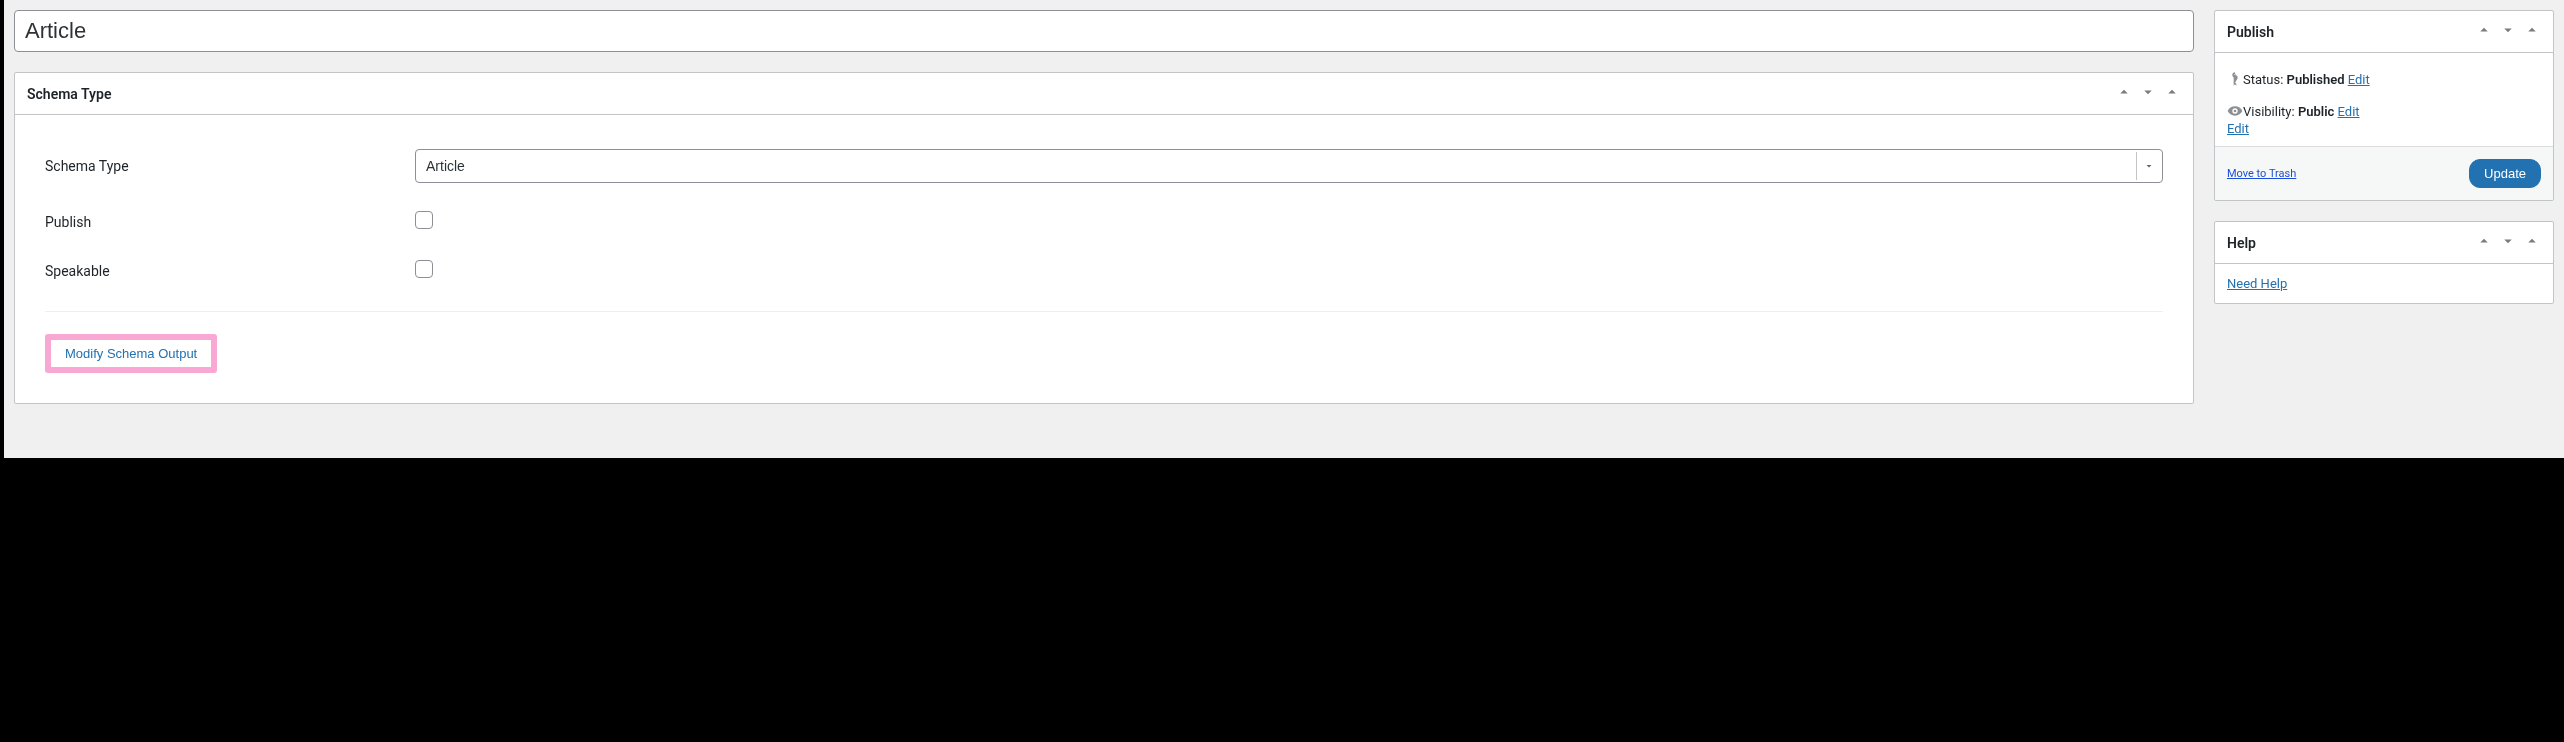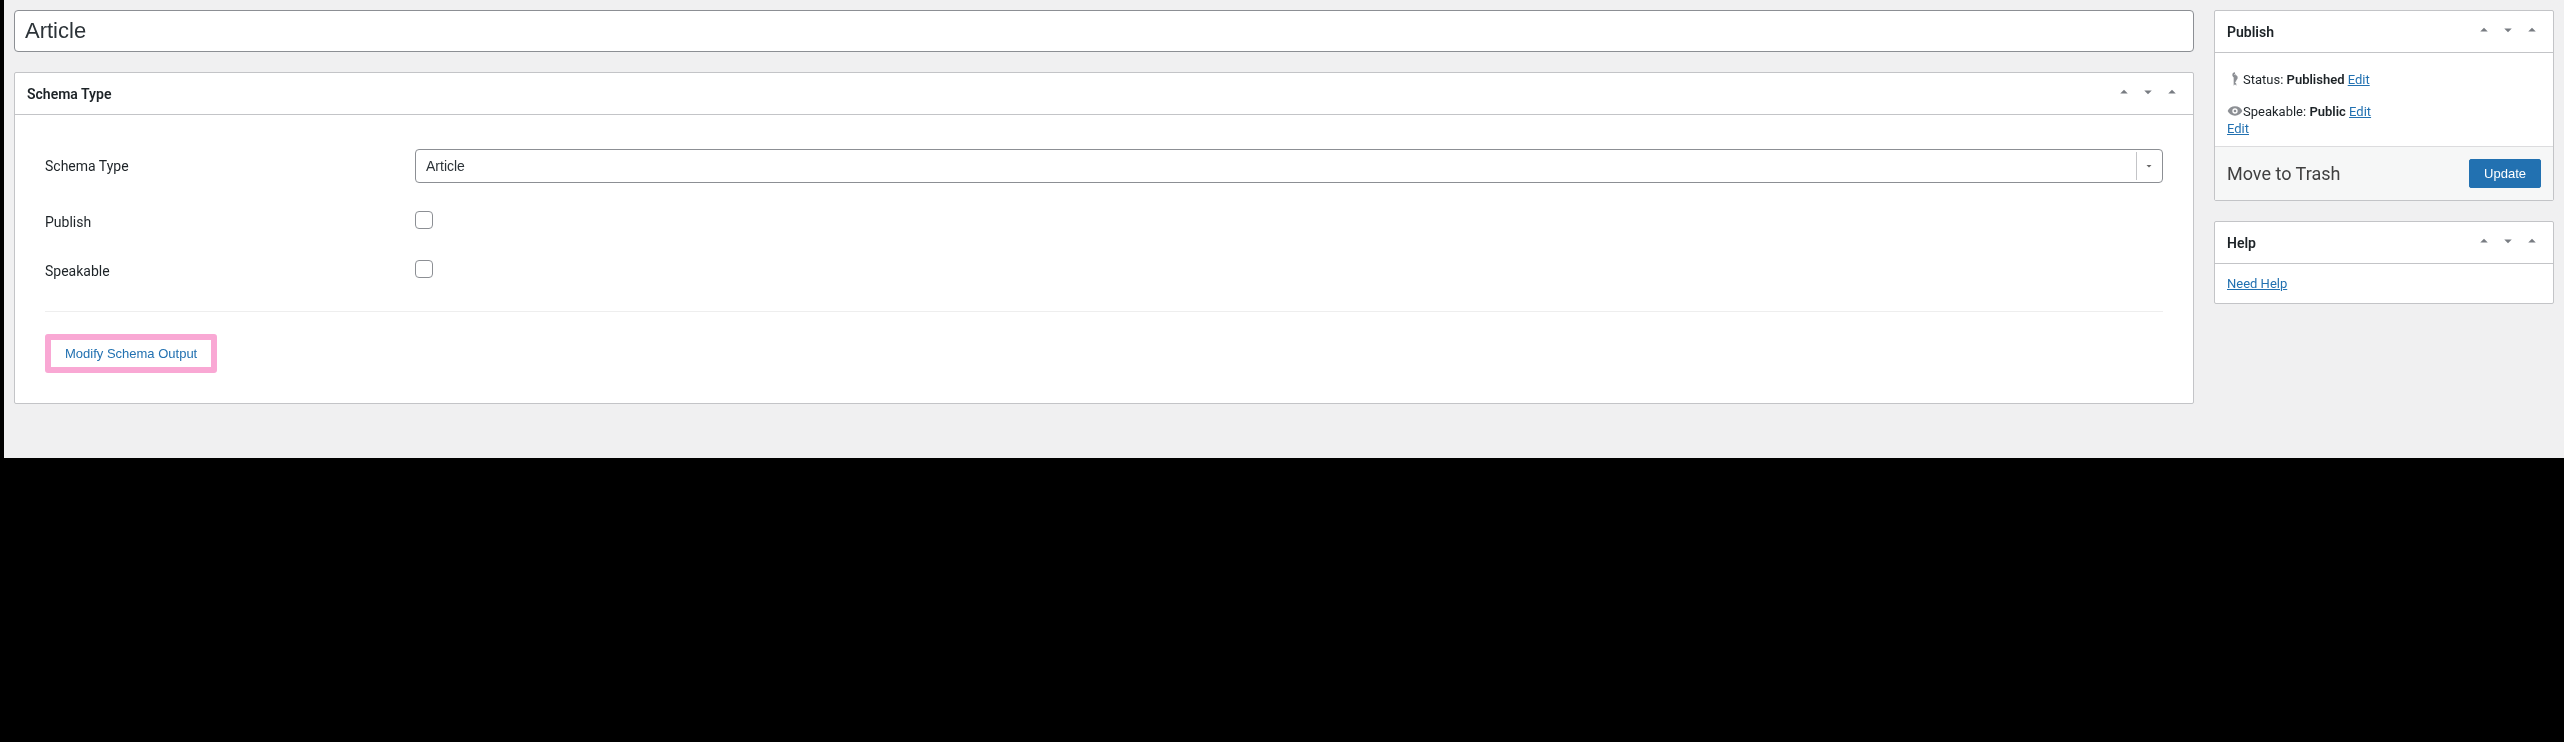--- a/index.html
+++ b/index.html
@@ -163,29 +163,30 @@
   .pub-edit-wrap { margin-left: 26px; }
   .publish-actions {
     display: flex;
     align-items: center;
     justify-content: space-between;
     padding: 12px;
     border-top: 1px solid #dcdcde;
     background: #f6f7f7;
   }
   .trash-link {
-    color: #404040;
-    cursor: pointer;
-    font-size: 18px;
+    color: #1d4ed8;
+    text-decoration: underline;
+    cursor: pointer;
+    font-size: 11px;
   }
   .btn-primary {
     background: #2271b1;
     color: #fff;
     border: 1px solid #2271b1;
-    border-radius: 2px;
+    border-radius: 11px;
     padding: 6px 14px;
     font-size: 13px;
     cursor: pointer;
   }
   .help-body { padding: 12px; }
 </style>
 </head>
 <body>
 
 <div class="page">
@@ -284,21 +285,21 @@
             <span class="pub-link">Edit</span>
           </span>
         </div>
         <div class="pub-row">
           <span class="pub-icon">
             <svg viewBox="0 0 24 24">
                 <path d="M12 5C7 5 2.7 8.1 1 12c1.7 3.9 6 7 11 7s9.3-3.1 11-7c-1.7-3.9-6-7-11-7zm0 11a4 4 0 1 1 0-8 4 4 0 0 1 0 8zm0-6a2 2 0 1 0 0 4 2 2 0 0 0 0-4z"></path>
               </svg>
           </span>
           <span>
-            <span>Speakable: </span><span class="pub-strong">Public</span>
+            <span>Visibility: </span><span class="pub-strong">Public</span>
             <span class="pub-link">Edit</span>
           </span>
         </div>
         <div class="pub-edit-wrap" style="margin-top:-6px;margin-left:0;">
           <span class="pub-link">Edit</span>
         </div>
       </div>
       <div class="publish-actions">
         <span class="trash-link">Move to Trash</span>
         <button class="btn-primary">Update</button>

